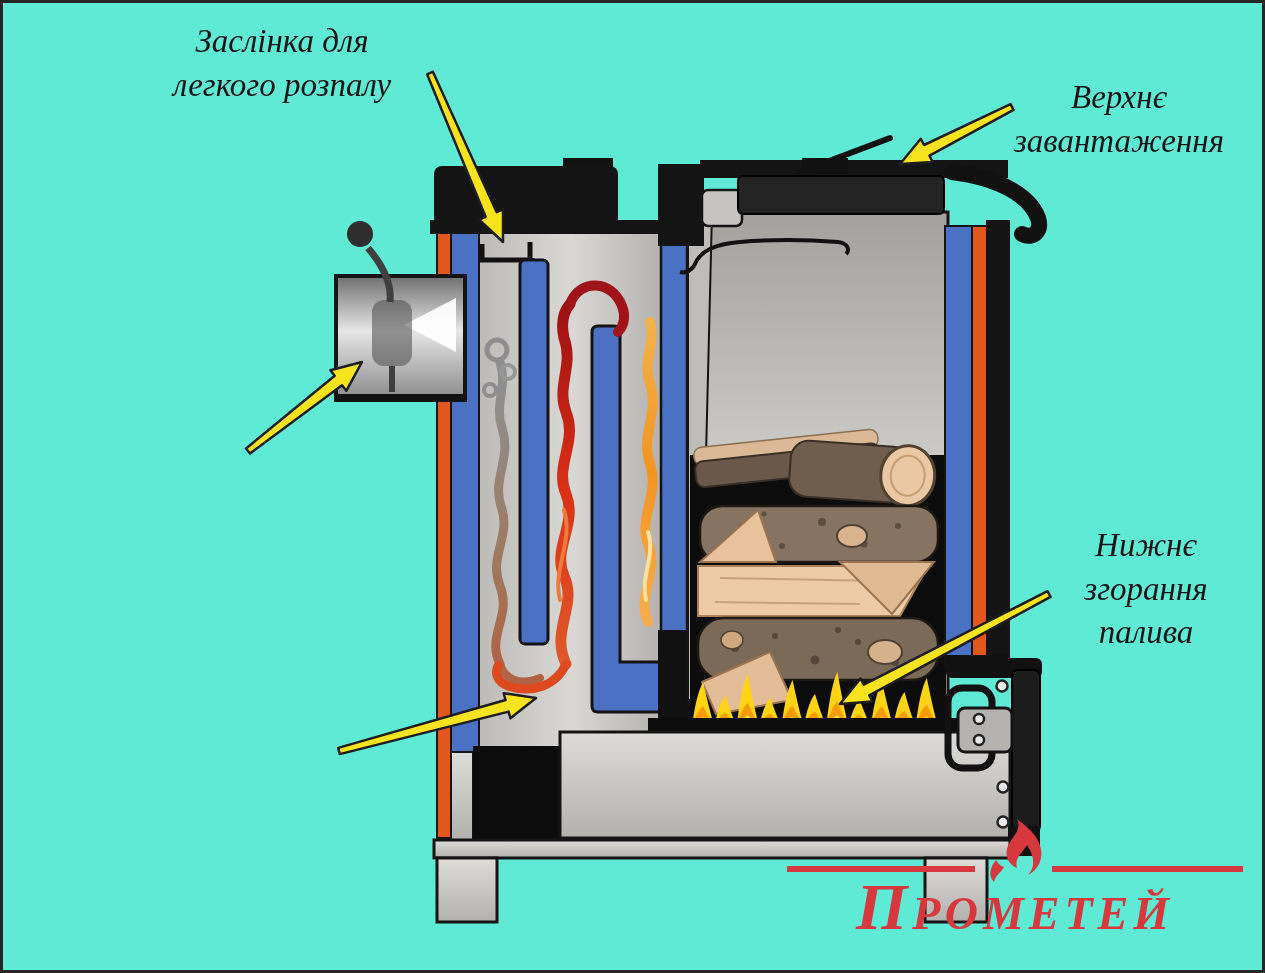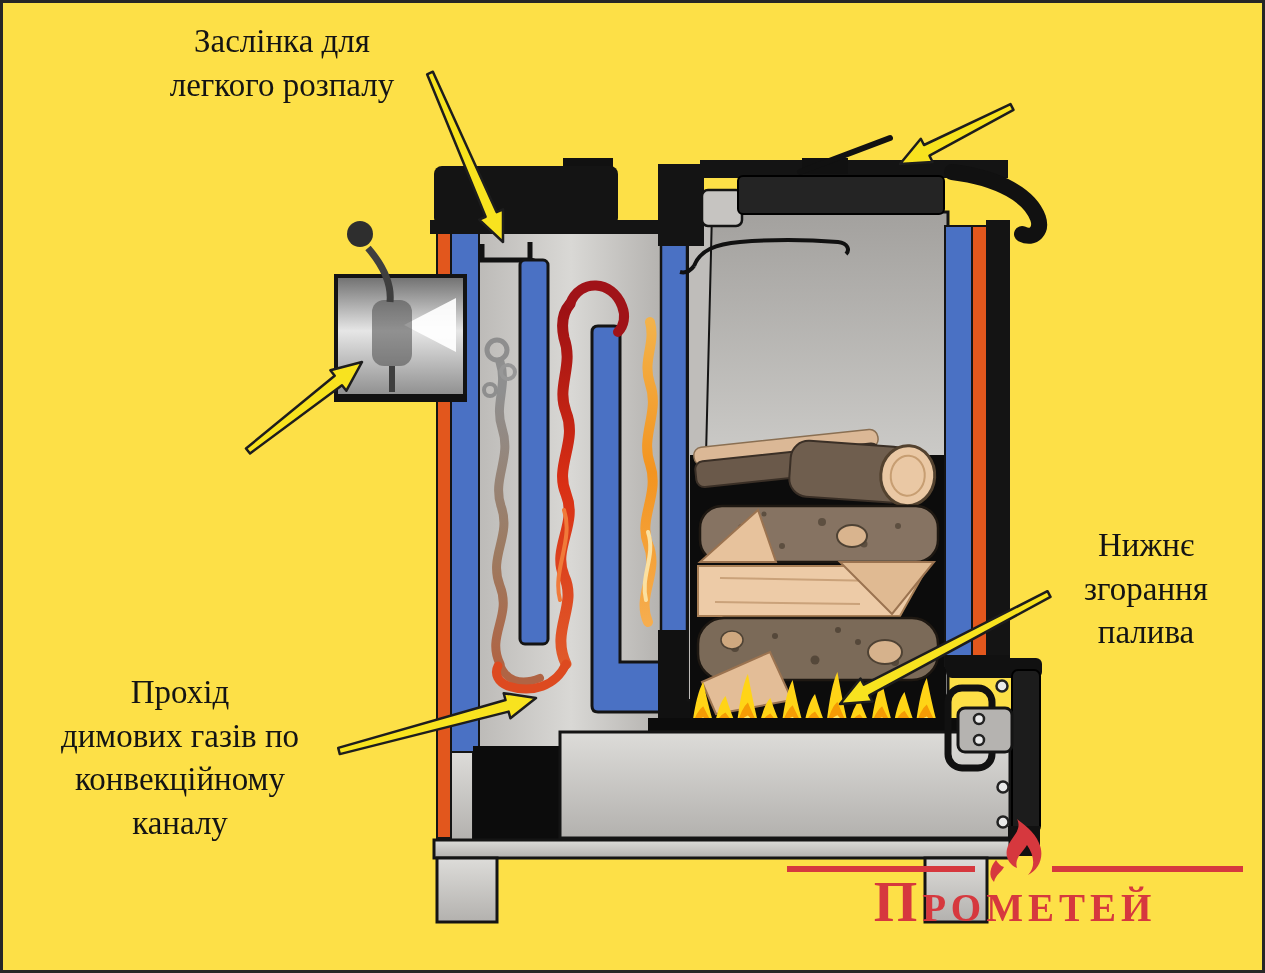--- a/index.html
+++ b/index.html
@@ -1,33 +1,33 @@
 <!DOCTYPE html>
 <html><head>
 <meta charset="utf-8">
 <style>
   html,body{margin:0;padding:0;background:#ffffff;}
-  .stage{position:relative;width:1265px;height:973px;background:#fde047;overflow:hidden;
-         box-shadow:inset 0 0 0 3px #262626;font-family:"Liberation Serif",serif;}
+  .stage{position:relative;width:1265px;height:973px;background:#5eead4;overflow:hidden;
+         box-shadow:inset 0 0 0 3px #262626;font-family:"Liberation Serif",serif;font-style:italic;}
   .boiler-svg{position:absolute;left:0;top:0;z-index:1;}
   .label{position:absolute;z-index:2;font-size:33px;line-height:1.32;color:#141414;
          text-align:center;white-space:pre-line;font-family:"Liberation Serif",serif;}
   .l1{left:112px;top:20px;width:340px;}
   .l2{left:978px;top:76px;width:282px;}
   .l3{left:17px;top:421px;width:300px;}
   .l4{left:10px;top:671px;width:340px;}
   .l5{left:1011px;top:524px;width:270px;}
   .logo{position:absolute;z-index:3;}
   .logo-line{position:absolute;height:6px;background:#d6383e;}
   .line-left{left:787px;top:866px;width:188px;}
   .line-right{left:1052px;top:866px;width:191px;}
   .logo-flame{position:absolute;left:983px;top:818px;width:60px;height:76px;}
   .logo-text{position:absolute;left:780px;top:874px;width:470px;text-align:center;
              font-family:"Liberation Serif",serif;font-weight:700;font-variant:small-caps;
-             font-size:56px;letter-spacing:5px;color:#d6383e;line-height:1;}
+             font-size:66px;letter-spacing:5px;color:#d6383e;line-height:1;}
 </style>
 </head>
 <body>
 
 <div class="stage">
 
 <svg class="boiler-svg" width="1265" height="973" viewBox="0 0 1265 973">
   <defs>
     <linearGradient id="gConv" x1="0" y1="0" x2="1" y2="0">
       <stop offset="0" stop-color="#bdbbb8"></stop>
@@ -216,24 +216,22 @@
         <polygon points="427.1,74.3 485.6,216.8 479.2,219.6 503.0,242.0 503.0,209.3 496.6,212.1 432.9,71.7" fill="#f8e31f" stroke="#1d1d1d" stroke-width="2.5" stroke-linejoin="round"></polygon>
         <polygon points="1010.5,104.1 924.0,145.0 920.8,138.8 900.0,164.0 932.6,162.0 929.5,155.7 1013.5,109.9" fill="#f8e31f" stroke="#1d1d1d" stroke-width="2.5" stroke-linejoin="round"></polygon>
         <polygon points="250.0,453.5 342.0,385.2 346.4,390.7 362.0,362.0 330.4,370.2 334.7,375.7 246.0,448.5" fill="#f8e31f" stroke="#1d1d1d" stroke-width="2.5" stroke-linejoin="round"></polygon>
         <polygon points="339.8,754.1 508.6,711.6 510.4,718.3 536.0,698.0 503.7,693.2 505.5,700.0 338.2,747.9" fill="#f8e31f" stroke="#1d1d1d" stroke-width="2.5" stroke-linejoin="round"></polygon>
         <polygon points="1047.5,591.2 863.8,684.7 860.5,678.5 840.0,704.0 872.6,701.5 869.3,695.3 1050.5,596.8" fill="#f8e31f" stroke="#1d1d1d" stroke-width="2.5" stroke-linejoin="round"></polygon>
       </g>
 </svg>
 
 <div class="label l1">Заслінка для
 легкого розпалу</div>
-<div class="label l4">Прохід
-димових газів по
-конвекційному
-каналу</div>
+<div class="label l2">Верхнє
+завантаження</div>
 <div class="label l5">Нижнє
 згорання
 палива</div>
 
 <div class="logo">
   <div class="logo-line line-left"></div>
   <div class="logo-line line-right"></div>
   <svg class="logo-flame" viewBox="0 0 60 76">
     <path fill="#d6383e" d="M34 1c6 12-7 18-10 30-2 9 3 16 10 19-3-10 6-16 10-23 7 10 9 22 1 30 11-5 17-19 11-32C51 13 41 7 34 1z"></path>
     <path fill="#d6383e" d="M13 42c-6 7-8 16-2 22 2-8 7-9 10-15-4-1-6-4-8-7z"></path>

